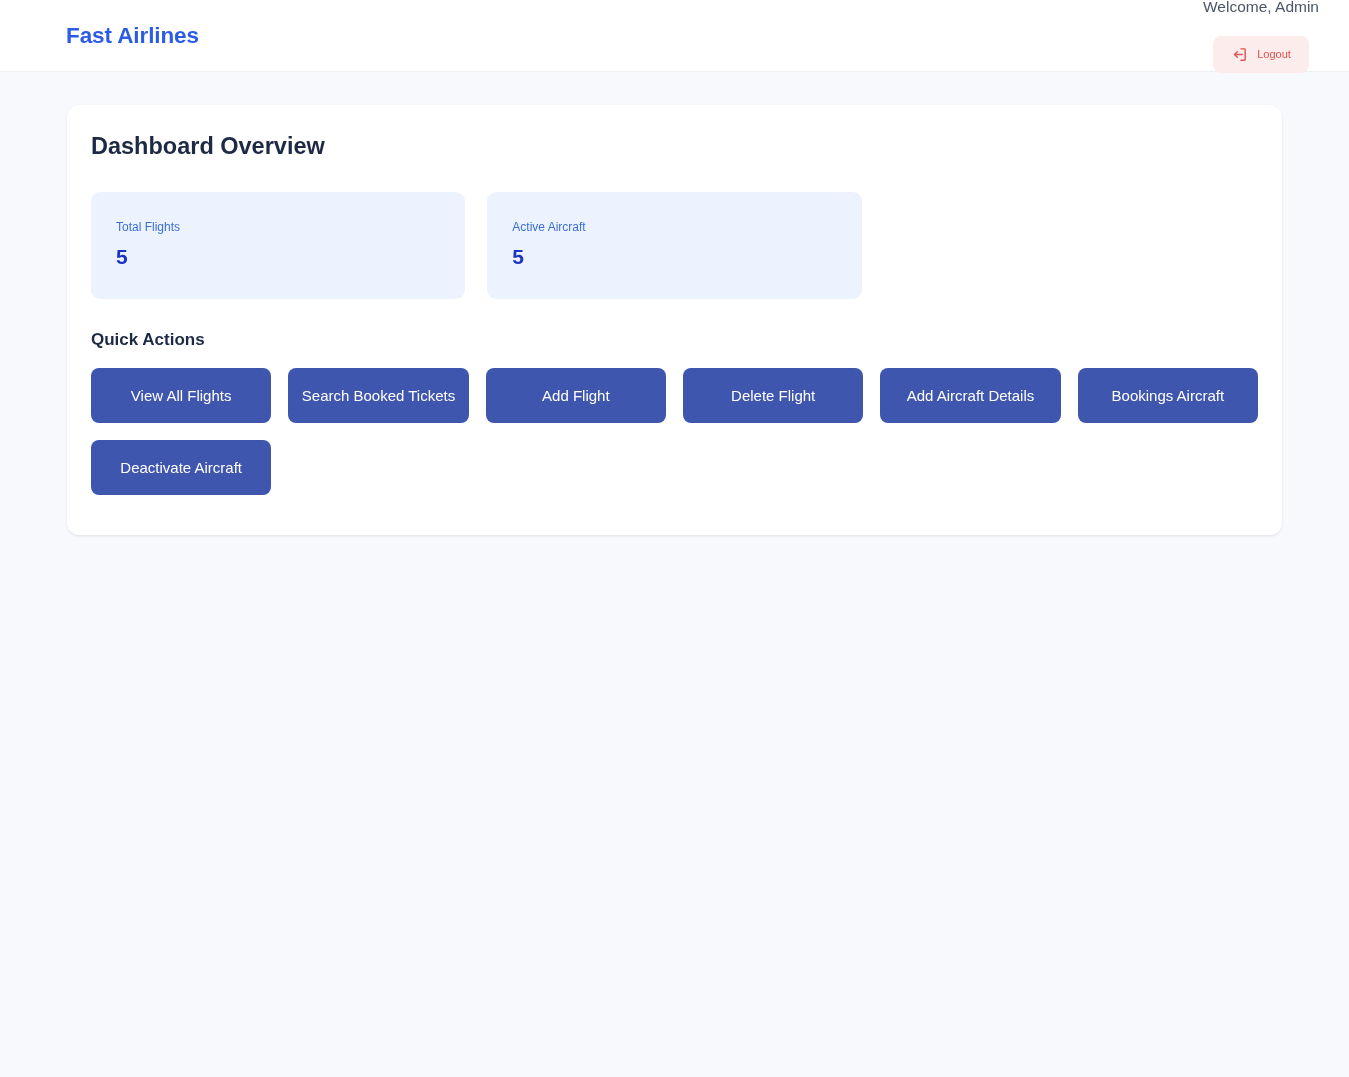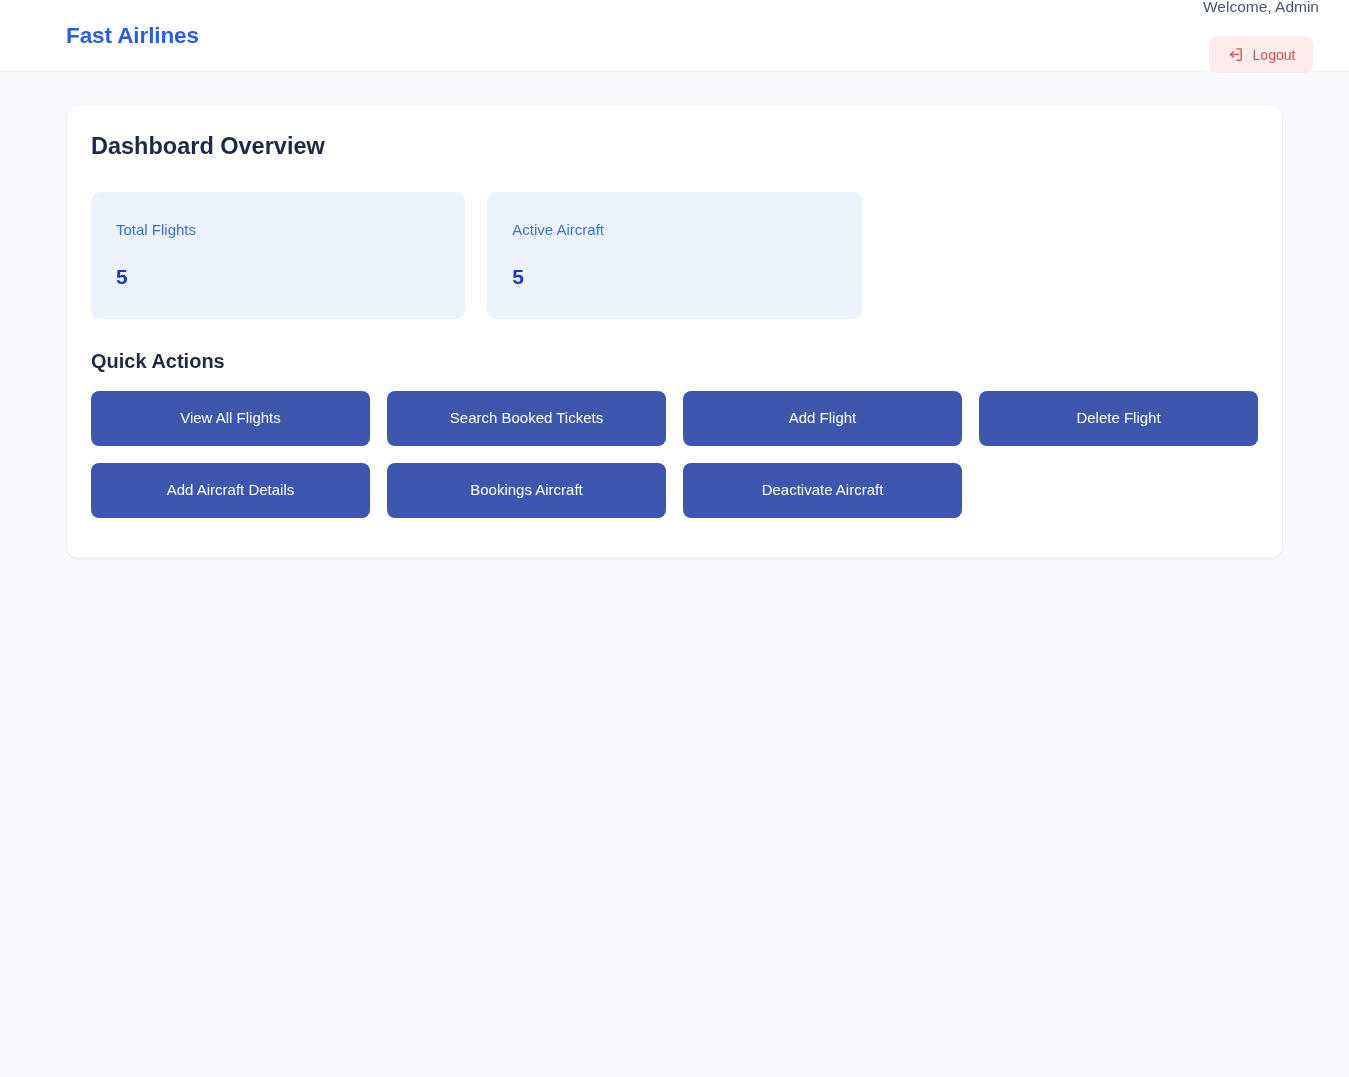--- a/index.html
+++ b/index.html
@@ -58,21 +58,21 @@
   }
 
   .logout-icon {
     display: block;
     width: 17px;
     height: 17px;
     color: #e05656;
   }
 
   .logout-label {
-    font-size: 14px;
+    font-size: 11px;
     color: #e05050;
     line-height: 1;
   }
 
   
   .page-wrap {
     padding: 33px 67px 0 67px;
   }
 
   .panel {
@@ -99,44 +99,44 @@
   }
 
   .stat-card {
     background: #ecf3fe;
     border-radius: 9px;
     padding: 28px 25px 30px 25px;
     min-height: 107px;
   }
 
   .stat-label {
-    font-size: 15px;
+    font-size: 12px;
     color: #3c6fd6;
-    margin-bottom: 25px;
+    margin-bottom: 9px;
     line-height: 1.3;
   }
 
   .stat-value {
     font-size: 21px;
     font-weight: bold;
     color: #1a34c4;
     line-height: 1.15;
   }
 
   
   .section-title {
-    font-size: 20px;
+    font-size: 17px;
     font-weight: bold;
     color: #1e2a44;
     margin-bottom: 18px;
   }
 
   .actions-grid {
     display: grid;
-    grid-template-columns: repeat(4, 1fr);
+    grid-template-columns: repeat(6, 1fr);
     gap: 17px;
   }
 
   .action-button {
     background: #3f56ae;
     color: #ffffff;
     border: none;
     border-radius: 8px;
     height: 55px;
     font-size: 15px;

